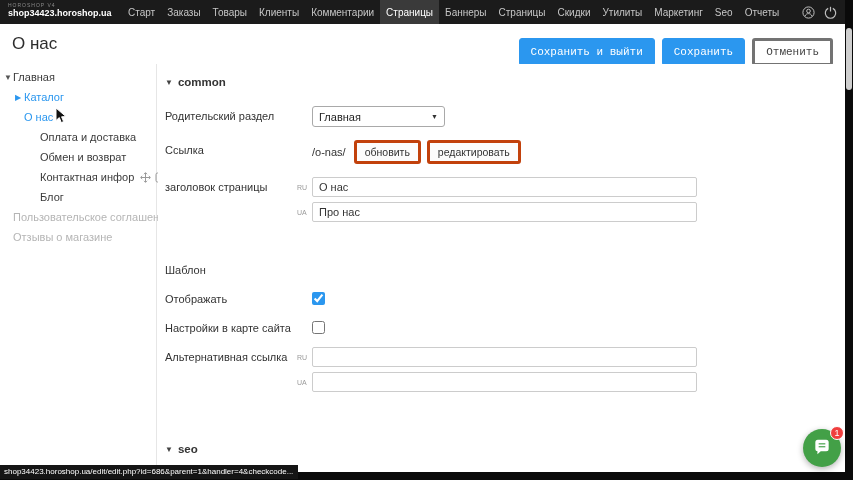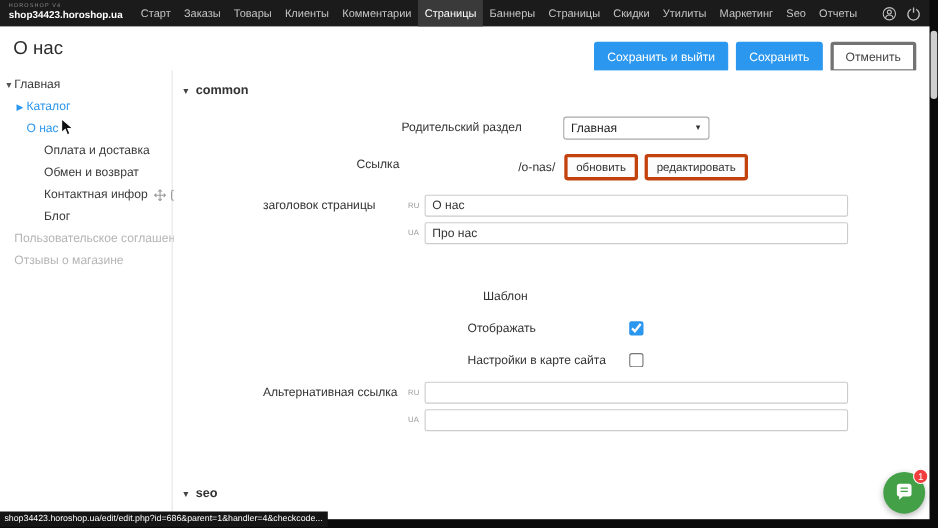--- a/index.html
+++ b/index.html
@@ -14,21 +14,21 @@
   .topnav { display:flex; align-items:stretch; }
   .nav-item { color:#c6c6c6; font-size:10px; padding:0 6px; display:flex; align-items:center; cursor:pointer; white-space:nowrap; }
   .nav-item.active { background:#3a3a3a; color:#fff; }
   .topbar-right { margin-left:auto; display:flex; align-items:center; gap:9px; padding-right:16px; }
   .topbar-right svg { display:block; cursor:pointer; }
 
   
   .pagehead { position:absolute; top:24px; left:0; right:8px; height:40px; background:#fff; display:flex; align-items:center; padding:0 12px; }
   .page-title { font-size:17px; font-weight:400; color:#2d2d2d; }
   .actions { margin-left:auto; display:flex; gap:7px; }
-  .btn { font-family:Liberation Sans, sans-serif; font-size:11px; border-radius:3px; padding:5px 11px; cursor:pointer;margin-top:16px; }
+  .btn { font-family:Liberation Mono, monospace; font-size:11px; border-radius:3px; padding:5px 11px; cursor:pointer;margin-top:16px; }
   .btn.primary { background:#2b97ef; border:1px solid #2b97ef; color:#fff; }
   .btn.ghost { background:#fff; border:3px solid #737373; color:#444; }
 
   
   .sidebar { position:absolute; top:64px; left:0; width:157px; bottom:8px; border-right:1px solid #e6e6e6; background:#fff; padding-top:3px; }
   .tree-item { height:20px; display:flex; align-items:center; font-size:11px; color:#3a3a3a; cursor:pointer; white-space:nowrap; }
   .tree-item .caret { width:9px; font-size:8px; color:#555; flex:0 0 9px; }
   .tree-item.expanded { padding-left:4px; }
   .tree-item.collapsed-link { padding-left:15px; color:#2b97ef; }
   .tree-item.collapsed-link .caret { color:#2b97ef; }
@@ -37,21 +37,21 @@
   .tree-item.disabled { padding-left:13px; color:#b5b5b5; }
   .row-icons { display:inline-flex; align-items:center; gap:4px; margin-left:6px; }
   .row-icons svg { display:block; cursor:pointer; }
   .mouse-cursor { position:absolute; left:55px; top:107px; z-index:90; pointer-events:none; }
 
   
   .main { position:absolute; left:158px; top:64px; right:8px; bottom:8px; padding:12px 0 0 7px; background:#fff; overflow:hidden; }
   .section-head { display:flex; align-items:center; gap:5px; font-size:11.5px; font-weight:bold; color:#333; margin:0 0 18px 0; cursor:pointer; }
   .section-head .s-caret { font-size:8px; color:#444; }
   .section-head.seo { margin-top:26px; margin-bottom:14px; }
-  .frow { display:flex; align-items:flex-start; margin-bottom:13px;justify-content:center; }
+  .frow { display:flex; align-items:flex-start; margin-bottom:13px; }
   .flabel { width:132px; flex:0 0 132px; font-size:11px; color:#333; padding-top:4px; }
   .fvalue { display:flex; align-items:center; }
   .fvalue.plain { padding-left:15px; }
   .stack { display:block; margin-bottom:20px; }
   .stack .lang-input { margin-bottom:5px; }
   .lang-input { display:flex; align-items:center; }
   .lang { width:15px; flex:0 0 15px; font-size:7px; color:#999; }
   .text-input { width:385px; height:20px; border:1px solid #ccc; border-radius:2px; font-family:"Liberation Sans",sans-serif; font-size:11px; color:#333; padding:0 6px; outline:none; }
   .select { display:inline-flex; align-items:center; justify-content:space-between; height:21px; border:1px solid #a9a9a9; border-radius:3px; background:#fff; font-size:11px; color:#222; padding:0 6px; cursor:pointer; }
   .select .sel-caret { font-size:7px; color:#333; margin-left:10px; }

